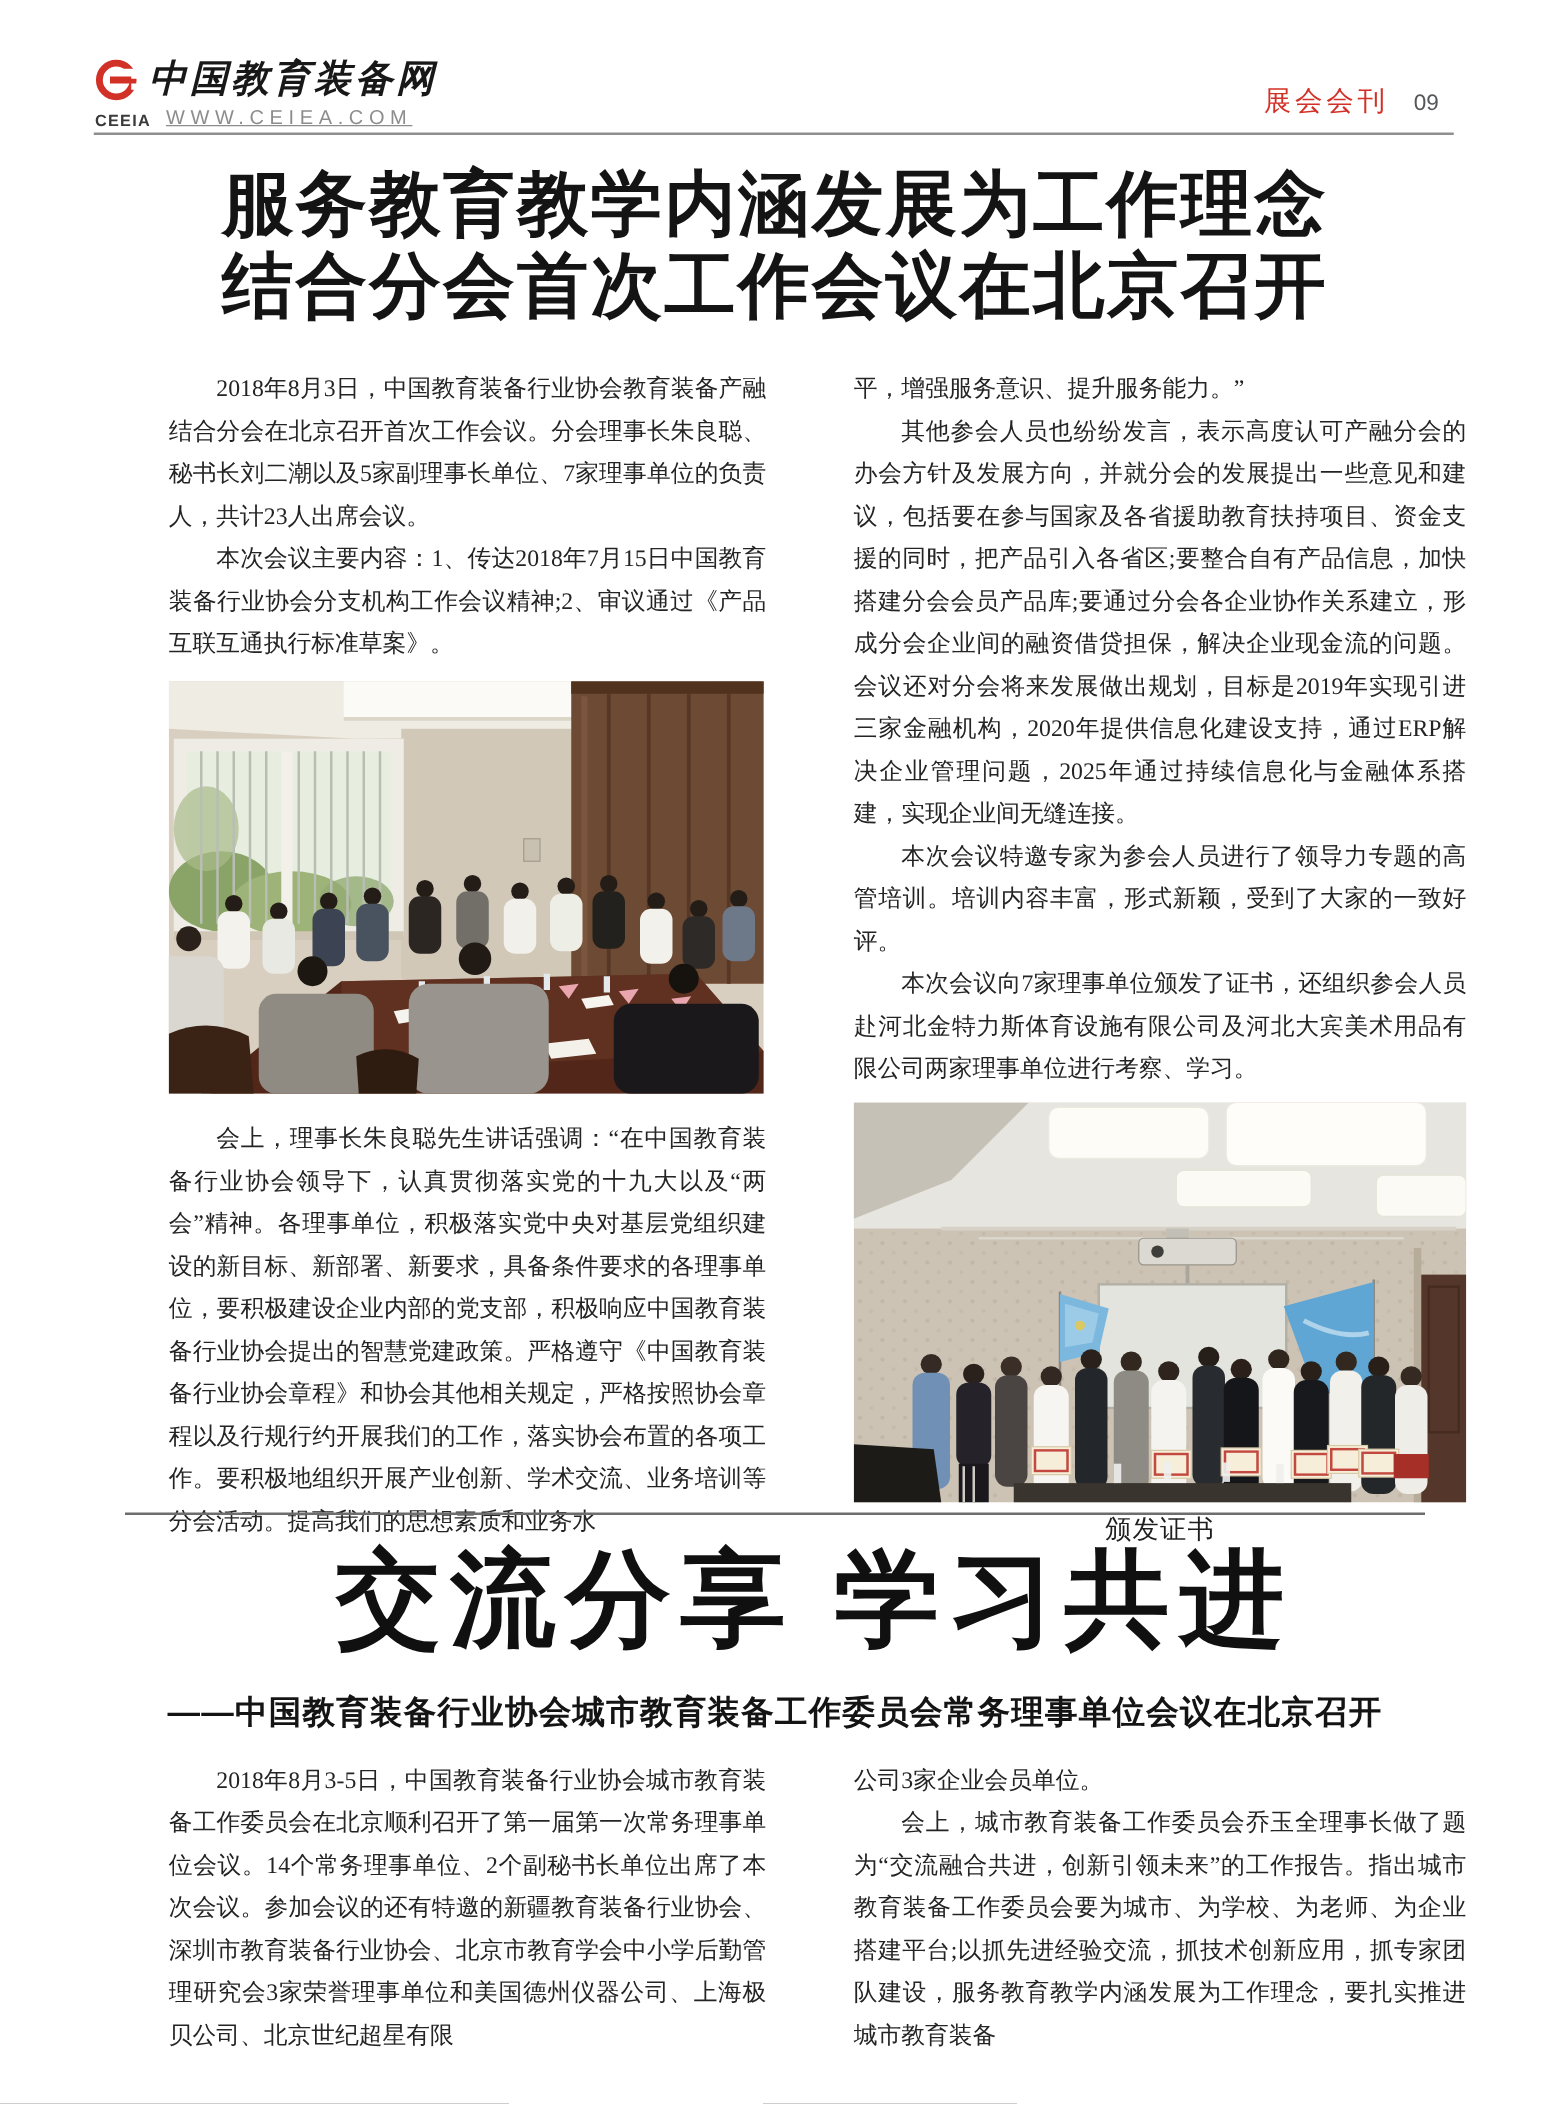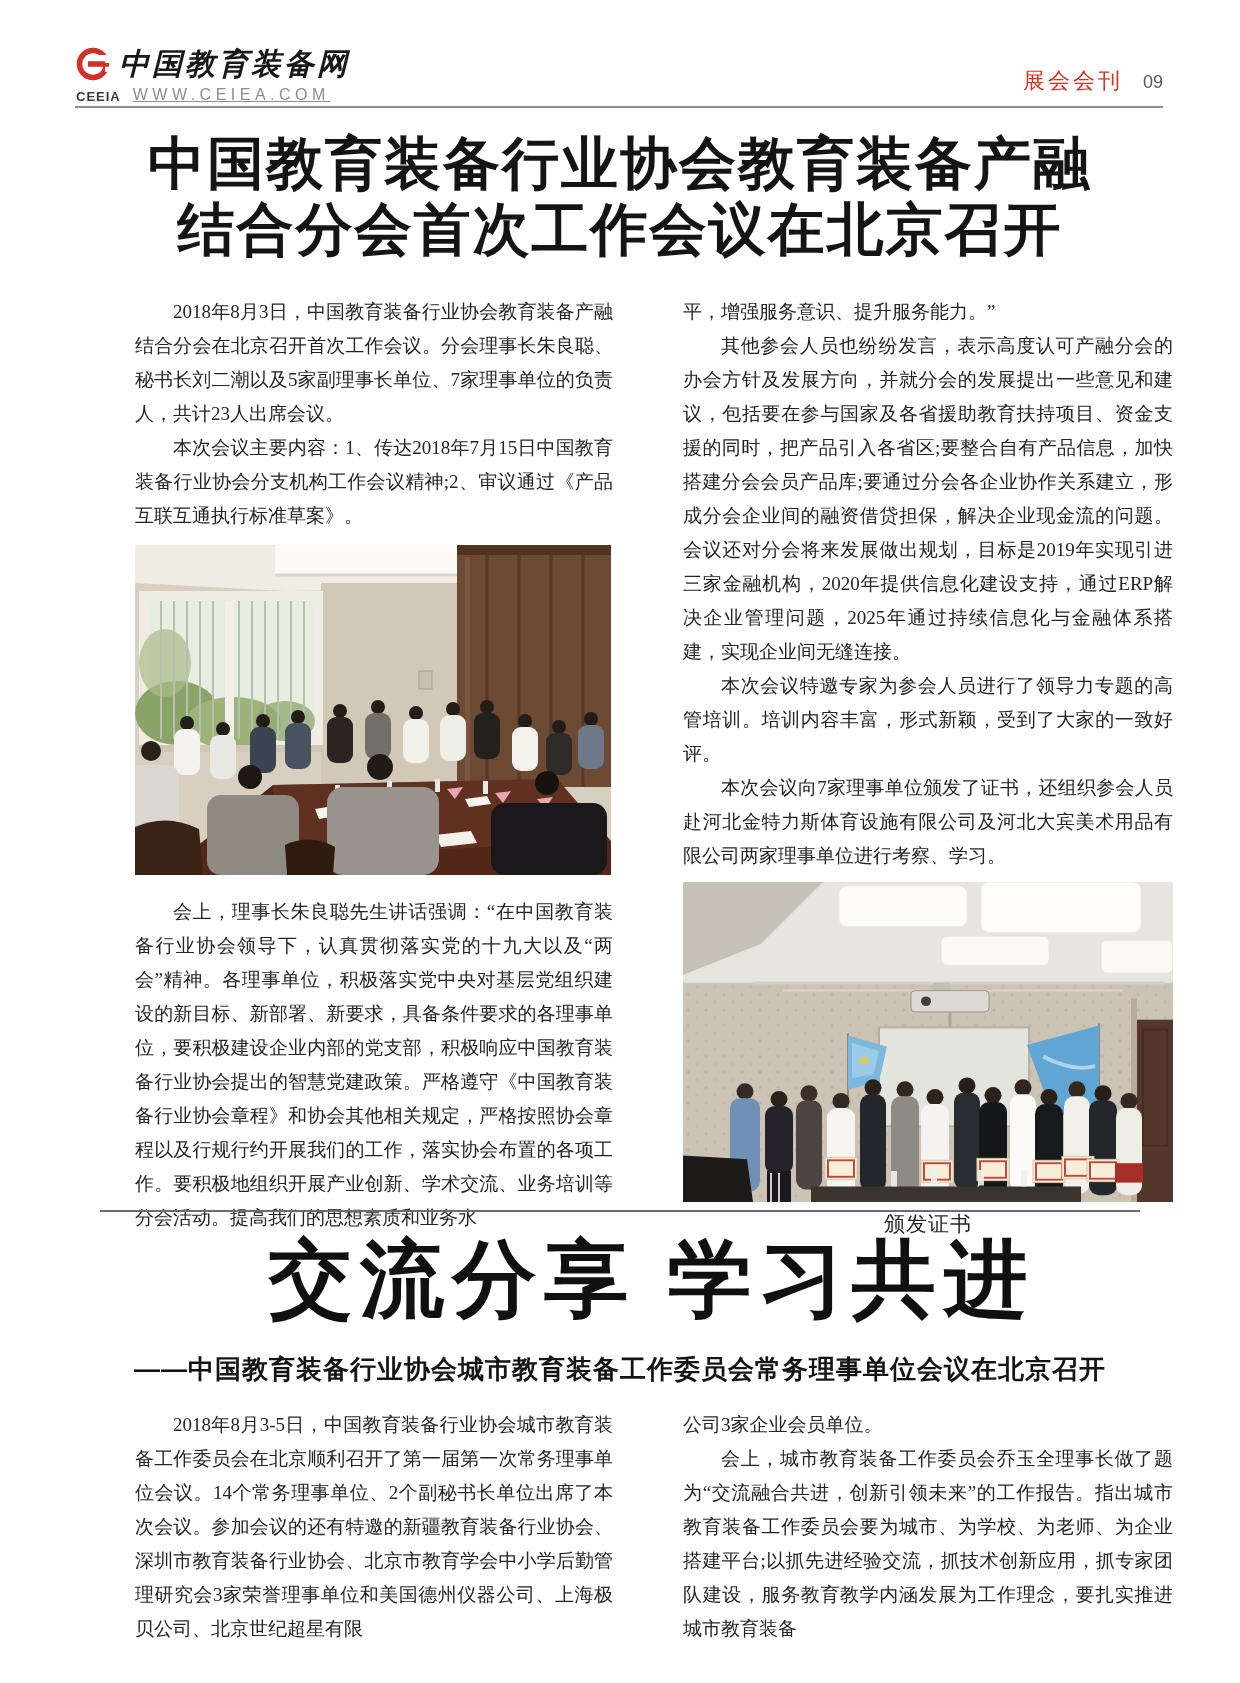--- a/index.html
+++ b/index.html
@@ -8,21 +8,21 @@
 
   
   .hdr{position:absolute;top:46px;left:75px;width:1088px;height:62px;}
   .logo{position:absolute;left:0;top:0;display:flex;align-items:flex-start;}
   .logo-icon{width:36px;height:36px;margin-right:8px;}
   .logo-name{font-family:"Liberation Serif","DejaVu Serif",serif;font-weight:700;font-style:italic;
              font-size:30px;line-height:36px;color:#181818;letter-spacing:3px;}
   .logo-sub{position:absolute;left:1px;top:40px;display:flex;align-items:flex-end;white-space:nowrap;}
   .logo-ceeia{font-family:"Liberation Sans","DejaVu Sans",sans-serif;font-weight:700;font-size:13px;color:#3a3a3a;letter-spacing:1px;}
   .logo-url{font-family:"Liberation Sans","DejaVu Sans",sans-serif;font-size:16px;color:#8d8d8d;letter-spacing:4.5px;margin-left:12px;text-decoration:underline;}
-  .hdr-right{position:absolute;right:0;top:20px;display:flex;align-items:baseline;}
+  .hdr-right{position:absolute;right:12px;top:20px;display:flex;align-items:baseline;}
   .sect-label{font-family:"Liberation Sans","DejaVu Sans",sans-serif;font-size:22px;color:#d23127;letter-spacing:3px;}
   .pg-num{font-family:"Liberation Sans","DejaVu Sans",sans-serif;font-size:18px;color:#56575a;margin-left:20px;}
   .hdr-rule{position:absolute;top:106px;left:75px;width:1088px;border-top:2px solid #8f8f8f;}
 
   
   .t1{position:absolute;top:130px;left:100px;width:1040px;text-align:center;
       font-family:"Liberation Sans","DejaVu Sans",sans-serif;font-weight:900;
       font-size:57px;line-height:66px;color:#141414;letter-spacing:2px;}
   .cols{position:absolute;left:102px;display:flex;gap:70px;margin-left:33px;}
   .a1cols{top:295px;}
@@ -66,21 +66,21 @@
       <span class="logo-url">WWW.CEIEA.COM</span>
     </div>
     <div class="hdr-right">
       <span class="sect-label">展会会刊</span>
       <span class="pg-num">09</span>
     </div>
   </div>
   <div class="hdr-rule"></div>
 
   <div class="t1">
-    <div>中国教育装备行业协会教育装备产融</div>
+    <div>服务教育教学内涵发展为工作理念</div>
     <div>结合分会首次工作会议在北京召开</div>
   </div>
 
   <div class="cols a1cols">
     <div class="colL">
       <p class="body">2018年8月3日，中国教育装备行业协会教育装备产融结合分会在北京召开首次工作会议。分会理事长朱良聪、秘书长刘二潮以及5家副理事长单位、7家理事单位的负责人，共计23人出席会议。</p>
       <p class="body">本次会议主要内容：1、传达2018年7月15日中国教育装备行业协会分支机构工作会议精神;2、审议通过《产品互联互通执行标准草案》。</p>
 
       <div class="ph1wrap">
         <svg class="ph" viewBox="0 0 476 330" preserveAspectRatio="none">

